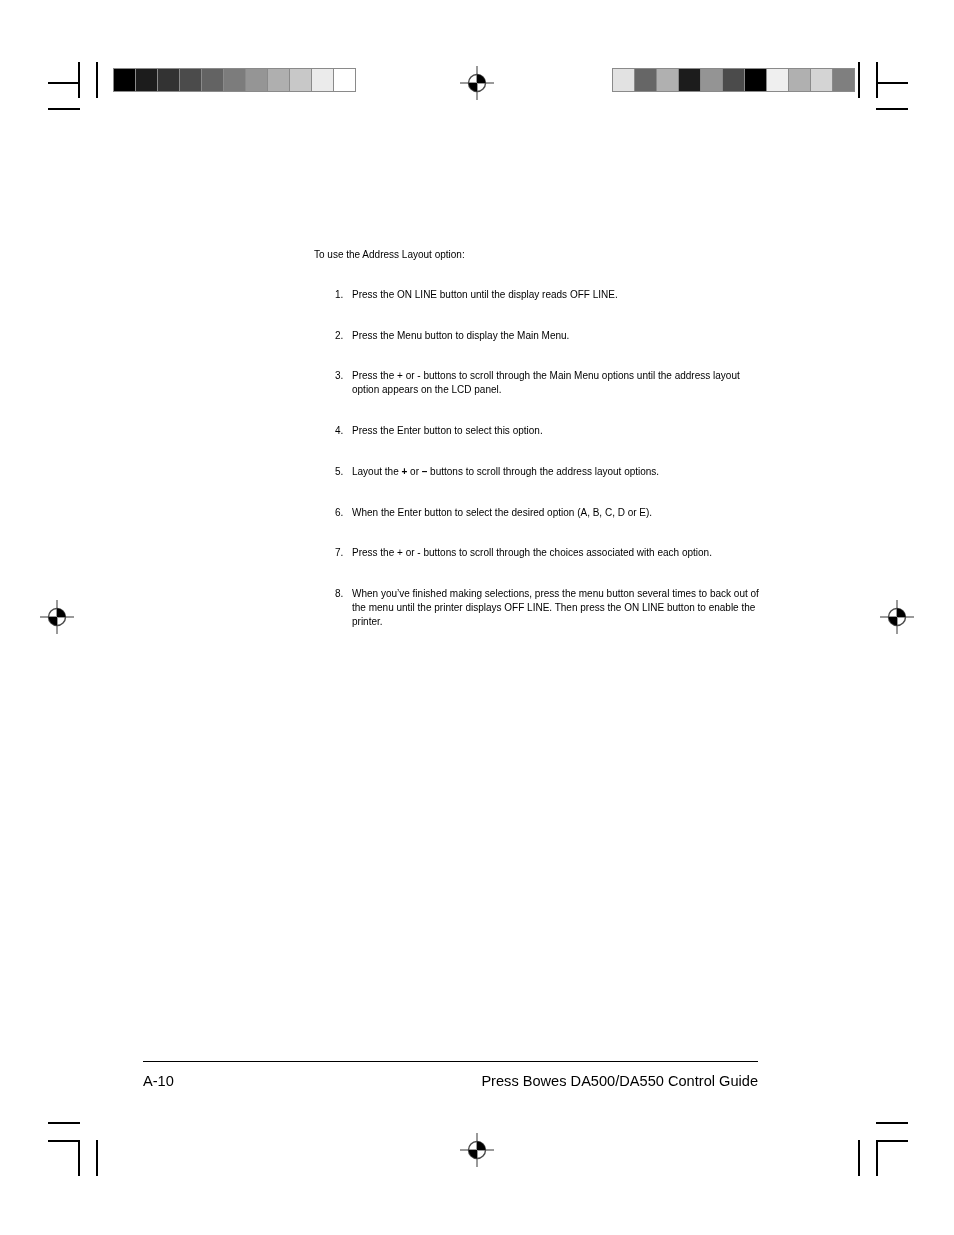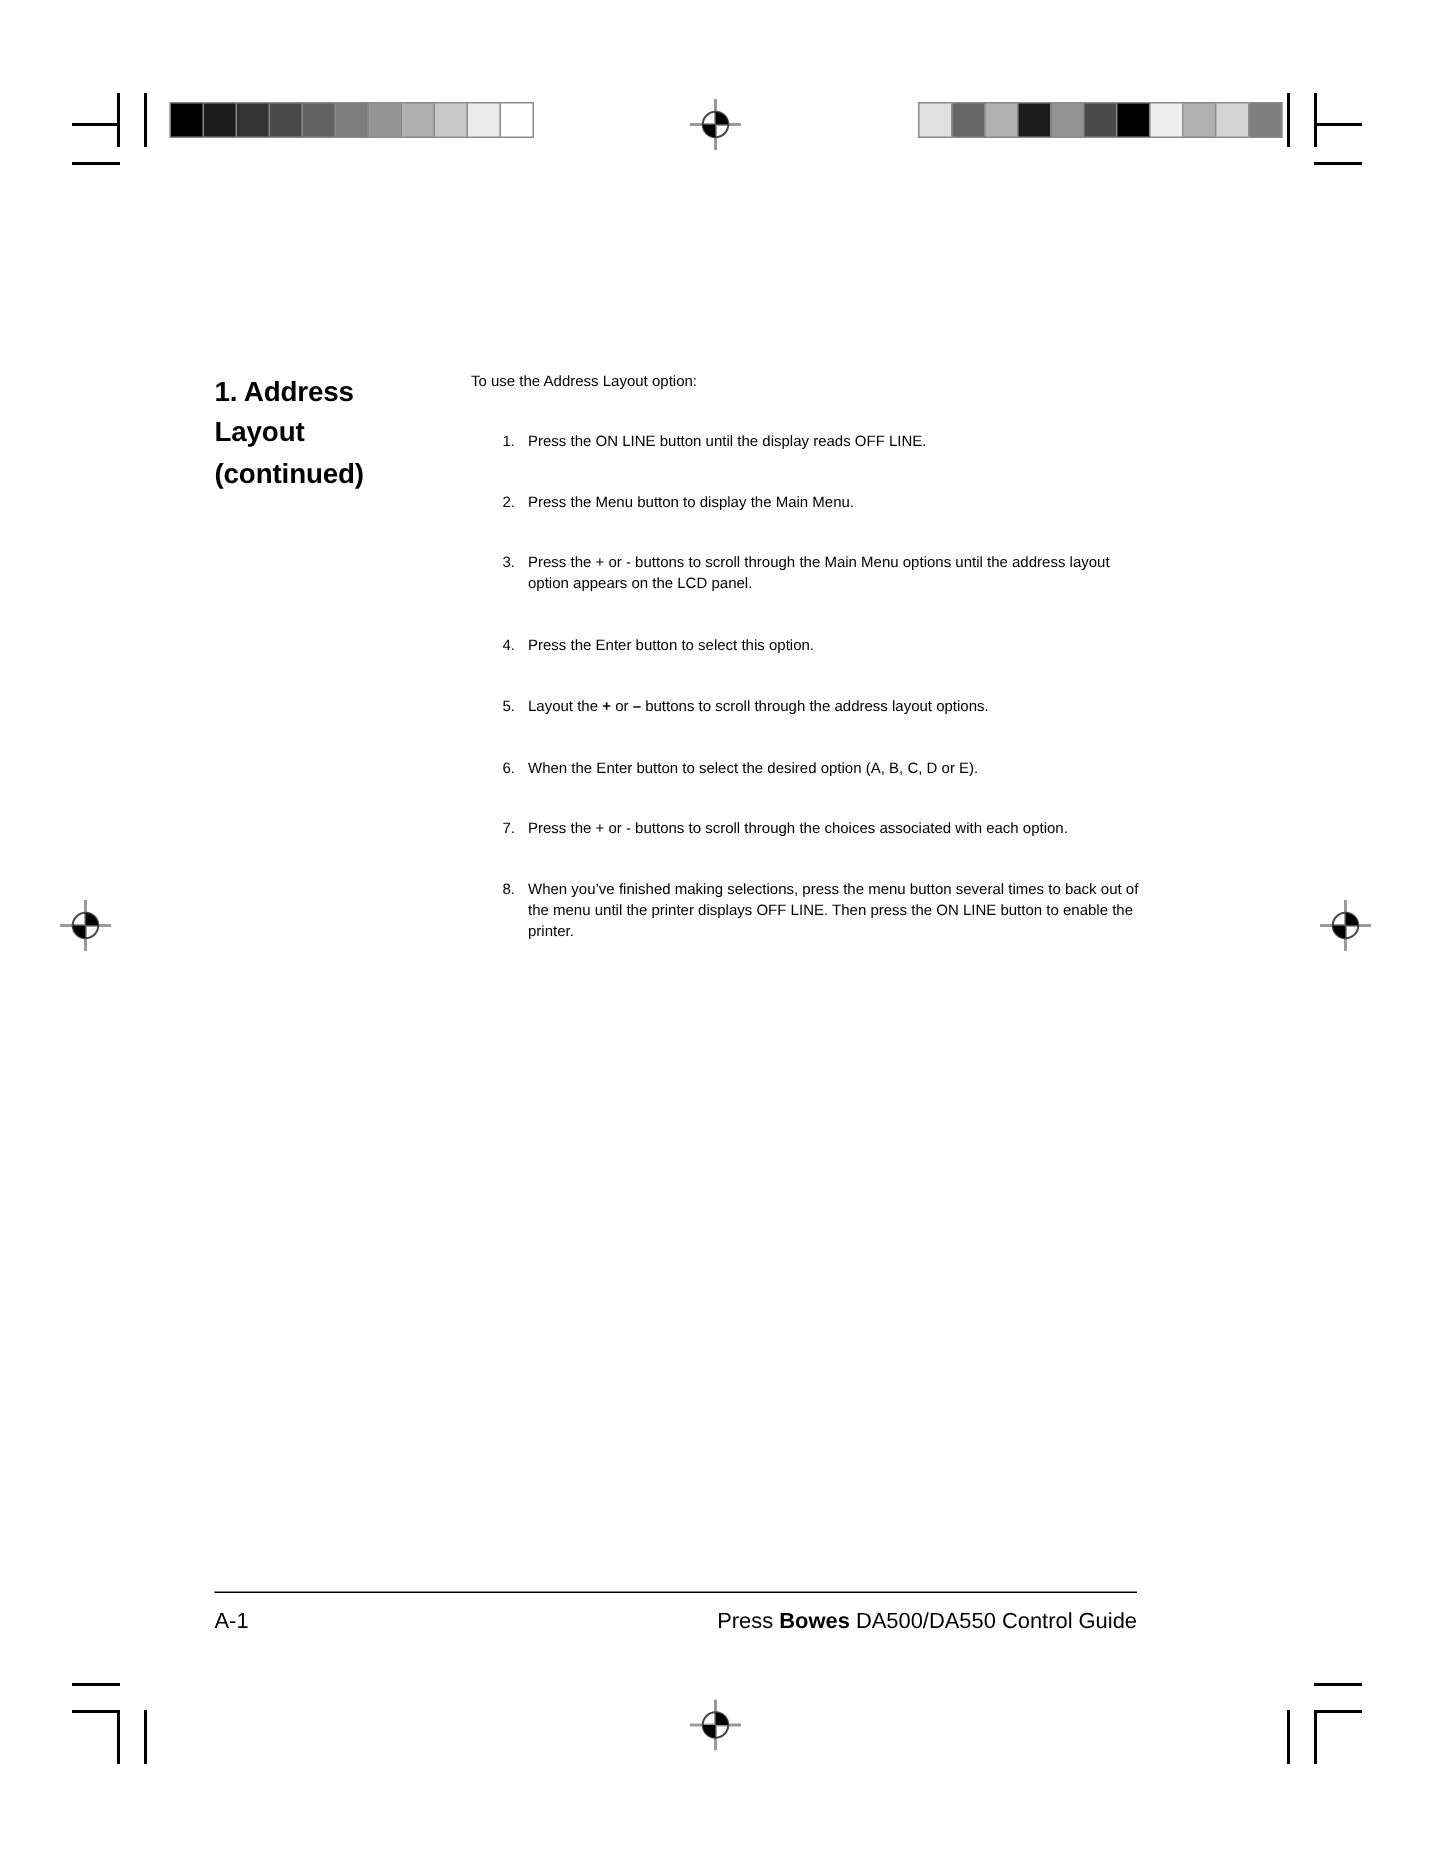--- a/index.html
+++ b/index.html
@@ -136,21 +136,21 @@
     border-bottom: 1.6px solid #000000;
     width: 100%;
   }
   .footer-row {
     display: flex;
     justify-content: space-between;
     align-items: baseline;
     padding-top: 11px;
     font-size: 14.6px;
   }
-  .footer-guide .brand-bold { font-weight: bold; }
+  .footer-guide .brand-bold { font-weight: normal; }
 </style>
 </head>
 <body>
 
 <div class="page">
 
   <div class="crop-rule" style="left:48px; top:82px; width:32px; height:2px;"></div>
   <div class="crop-rule" style="left:78px; top:62px; width:2px; height:36px;"></div>
   <div class="crop-rule" style="left:48px; top:108px; width:32px; height:2px;"></div>
   <div class="crop-rule" style="left:96px; top:62px; width:2px; height:36px;"></div>
@@ -211,25 +211,20 @@
     <svg width="34" height="34" viewBox="0 0 34 34" aria-hidden="true">
       <line x1="17" y1="0" x2="17" y2="34" stroke="#9a9a9a" stroke-width="2"></line>
       <line x1="0" y1="17" x2="34" y2="17" stroke="#9a9a9a" stroke-width="2"></line>
       <circle cx="17" cy="17" r="8.5" fill="none" stroke="#4a4a4a" stroke-width="1.4"></circle>
       <path d="M17 17 L17 8.6 A8.4 8.4 0 0 1 25.4 17 Z" fill="#000000"></path>
       <path d="M17 17 L17 25.4 A8.4 8.4 0 0 1 8.6 17 Z" fill="#000000"></path>
     </svg>
   </div>
 
 
-  <div class="sidebar-heading">
-    <div>1. Address</div>
-    <div>Layout</div>
-    <div>(continued)</div>
-  </div>
 
   <div class="content">
     <p class="lead-in">To use the Address Layout option:</p>
 
     <ol class="steps">
       <li>
         <span class="num">1.</span>
         <span class="txt">Press the ON LINE button until the display reads OFF LINE.</span>
       </li>
       <li>
@@ -259,21 +254,21 @@
       <li>
         <span class="num">8.</span>
         <span class="txt">When you’ve finished making selections, press the menu button several times to back out of the menu until the printer displays OFF LINE. Then press the ON LINE button to enable the printer.</span>
       </li>
     </ol>
   </div>
 
   <div class="footer">
     <div class="footer-rule"></div>
     <div class="footer-row">
-      <span>A-1</span>
+      <span>A-10</span>
       <span class="footer-guide"><span>Press </span><span class="brand-bold">Bowes</span><span> DA500/DA550 Control Guide</span></span>
     </div>
   </div>
 
   <div class="crop-rule" style="left:48px; top:1122px; width:32px; height:2px;"></div>
   <div class="crop-rule" style="left:48px; top:1140px; width:32px; height:2px;"></div>
   <div class="crop-rule" style="left:78px; top:1140px; width:2px; height:36px;"></div>
   <div class="crop-rule" style="left:96px; top:1140px; width:2px; height:36px;"></div>
 
   <div class="reg-target" style="left:460px; top:1133px;">

